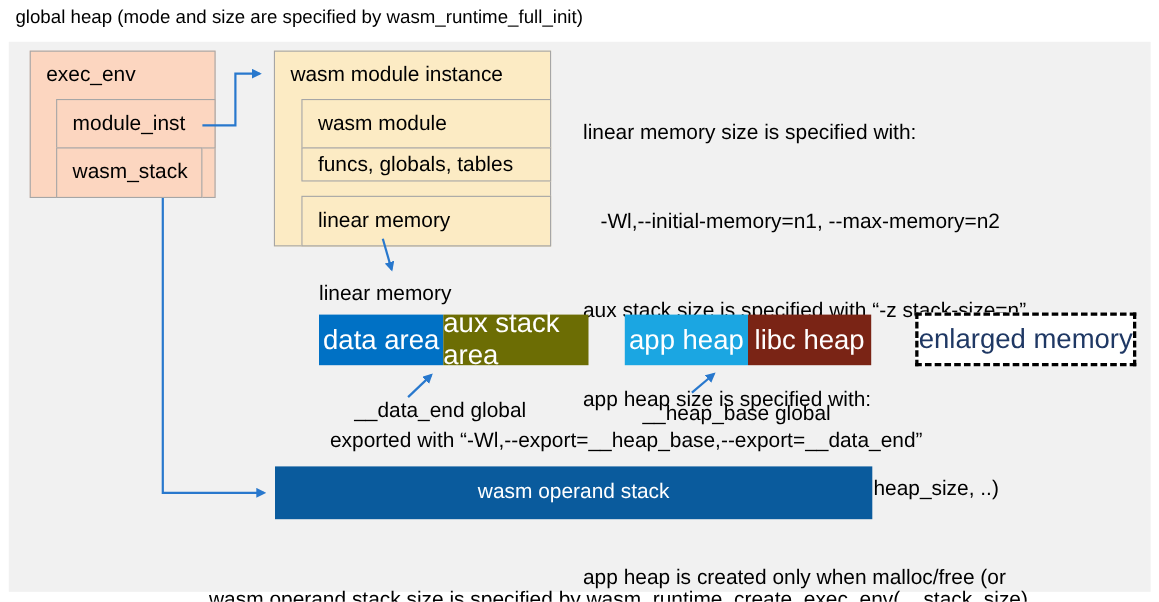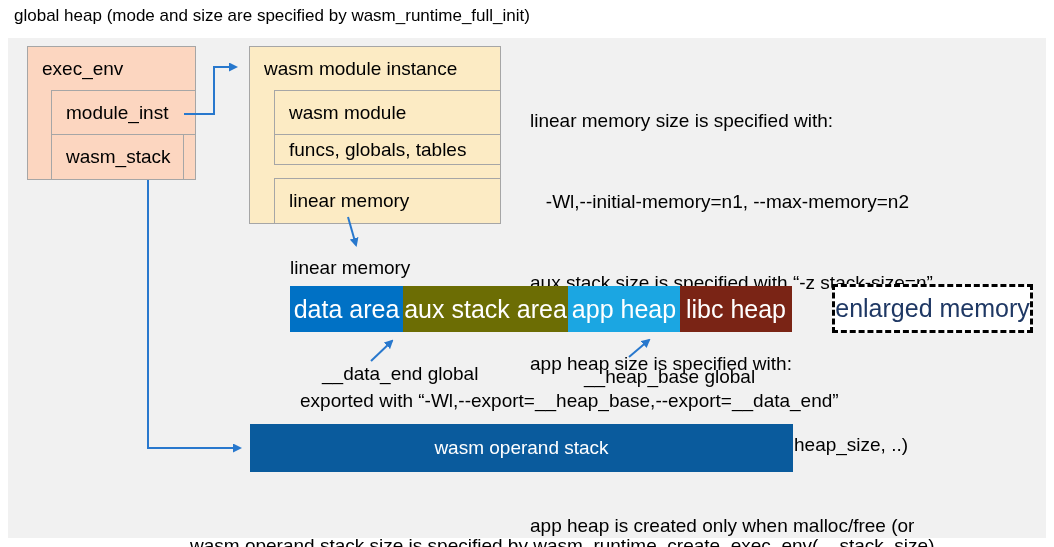--- a/index.html
+++ b/index.html
@@ -30,21 +30,21 @@
   
   .notes { position:absolute; left:530px; top:53px; font-size:19px;
            line-height:27px; white-space:pre; }
 
   
   .lm-label { position:absolute; left:290px; top:257px; font-size:19px; }
   .seg { position:absolute; top:286px; height:46px; display:flex;
          align-items:center; justify-content:center; font-size:25px;
          color:#ffffff; box-sizing:border-box; }
   .seg1 { left:290px; width:113px; }
-  .seg2 { left:403px; width:165px; }
+  .seg2 { left:403px; width:132px; }
   .seg3 { left:568px; width:112px; }
   .seg4 { left:680px; width:112px; }
   .seg5 { left:792px; width:201px; top:284px; height:49px;
           border:3px dashed #000; }
 
   .ann { position:absolute; font-size:19px; }
   .ann-data-end  { left:322px; top:363px; }
   .ann-heap-base { left:584px; top:366px; }
   .ann-exported  { left:300px; top:390px; }
 

